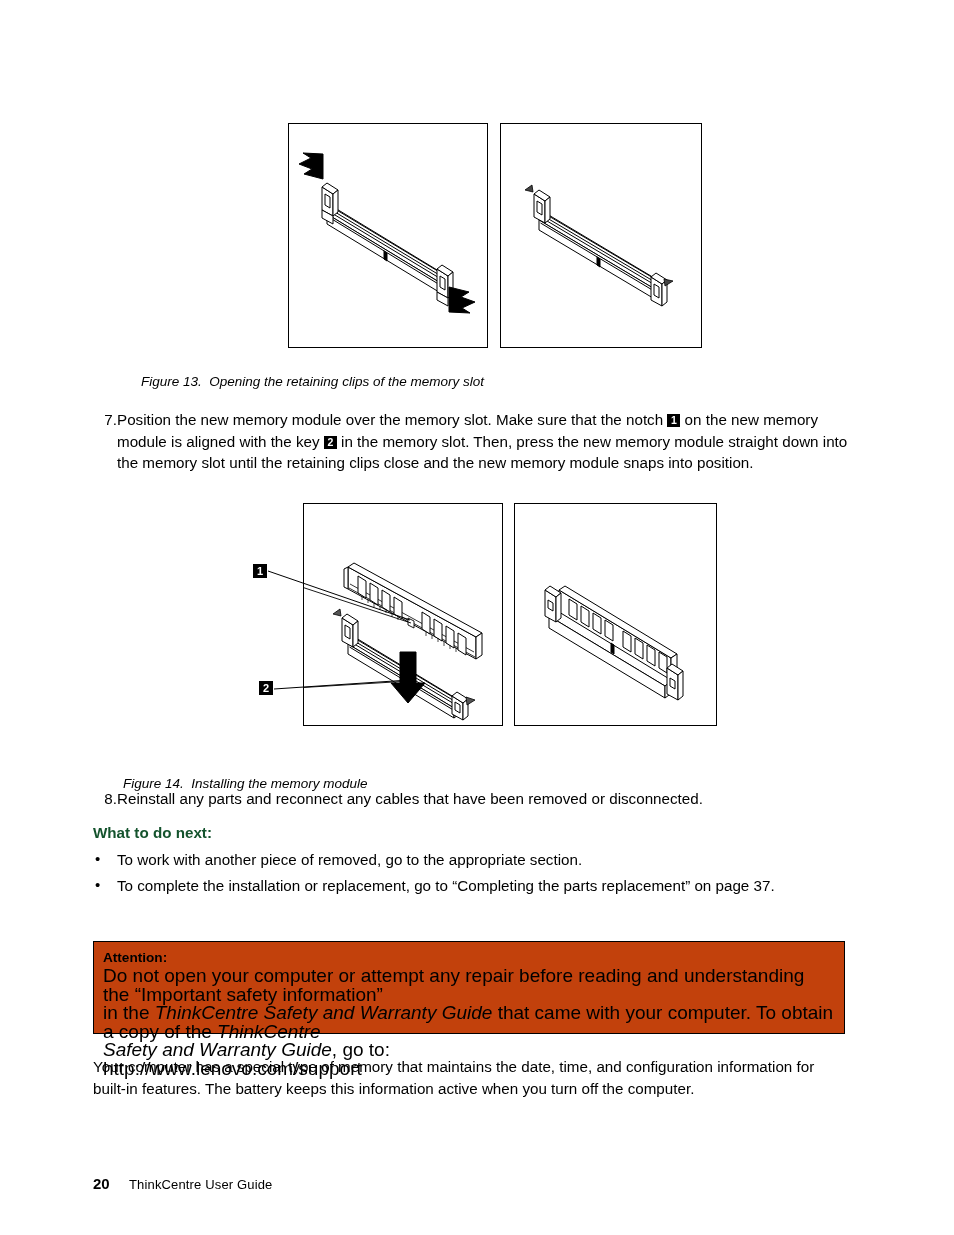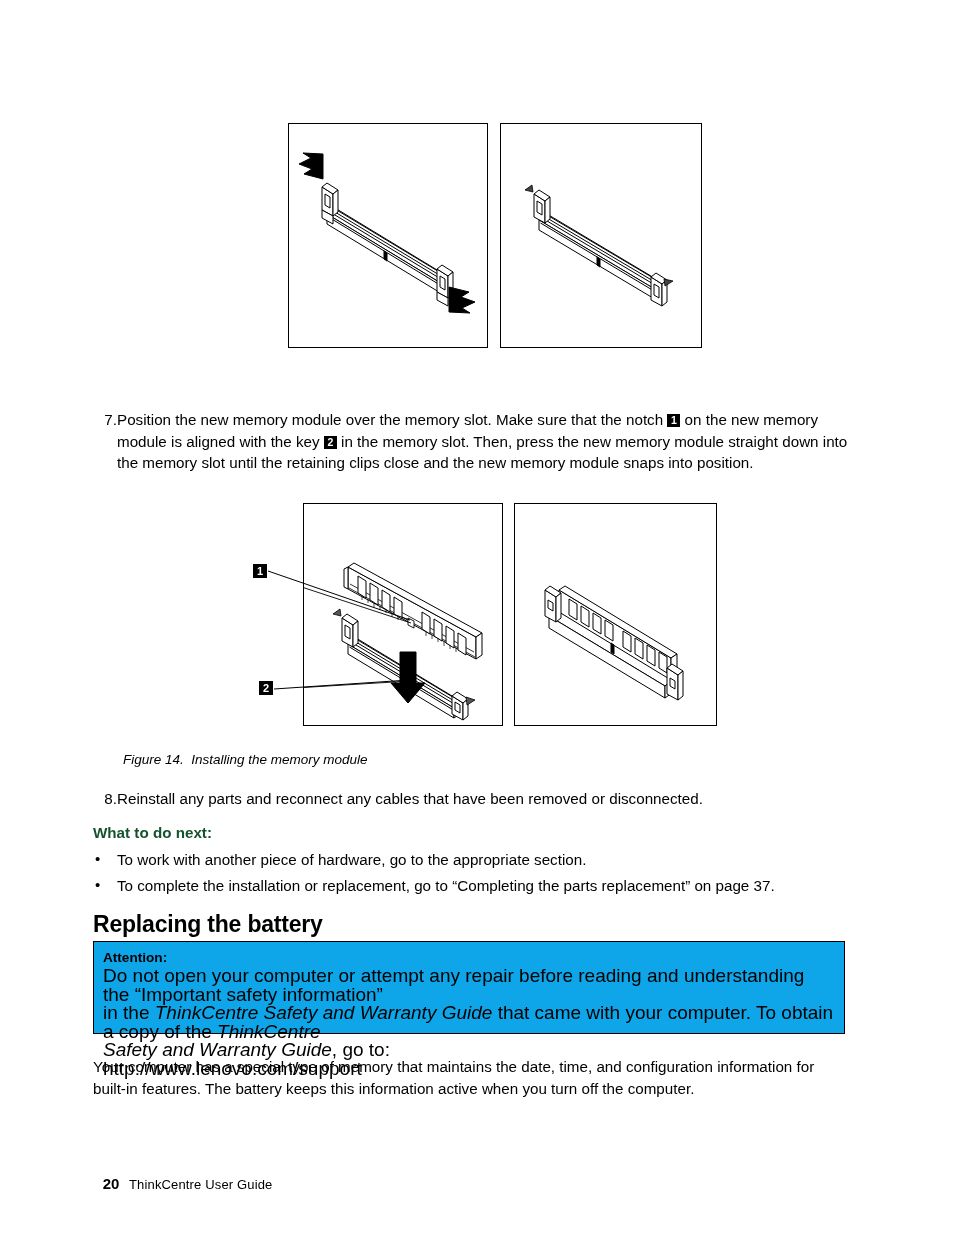--- a/index.html
+++ b/index.html
@@ -76,21 +76,21 @@
   
   .caption {
     position: absolute;
     font-family: "Liberation Sans", sans-serif;
     font-style: italic;
     font-size: 13.5px;
     color: #000;
     white-space: pre;
   }
   #cap13 { left: 141px; top: 374px; }
-  #cap14 { left: 123px; top: 752px; font-style: italic; }
+  #cap14 { left: 123px; top: 776px; font-style: italic; }
 
   
   .step {
     position: absolute;
     font-size: 15.2px;
     line-height: 21.5px;
     color: #000;
   }
   .step .num {
     position: absolute;
@@ -158,21 +158,21 @@
 
   
   #attention {
     position: absolute;
     left: 93px;
     top: 941px;
     width: 752px;
     height: 93px;
     border: 1.6px solid #000;
     box-sizing: border-box;
-    background: #0ea5e9;
+    background: #c2410c;
     padding: 7px 9px 6px 9px;
   }
   #attention .att-title {
     font-size: 13.6px;
     font-weight: bold;
     line-height: 18px;
     margin-bottom: 0px;
   }
   #attention .att-body {
     font-size: 19px;
@@ -195,21 +195,20 @@
     top: 1167px;
     font-size: 14px;
     color: #000;
     display: flex;
     align-items: baseline;
   }
   #footer .pg {
     font-weight: bold;
     font-size: 15px;
     width: 36px;
-    text-align: center;
   }
   #footer .ftitle {
     font-size: 13px;
     letter-spacing: 0.15px;
     margin-top: 10px;
   }
 </style>
 </head>
 <body>
 
@@ -277,20 +276,21 @@
           <path d="M161 160 L166 156 L166 178 L161 182 Z" fill="#fff"></path>
           <path d="M153 160 L158 163 L158 174 L153 171 Z" fill="#fff"></path>
         </g>
 
         <path d="M32 68 L24 66 L31 61 Z" fill="#444" stroke="#000" stroke-width="0.8"></path>
         <path d="M163 155 L172 157 L164 162 Z" fill="#444" stroke="#000" stroke-width="0.8"></path>
       </svg>
     </div>
   </div>
 
+  <div class="caption" id="cap13">Figure 13.  Opening the retaining clips of the memory slot</div>
 
   <div class="step" id="step7">
     <span class="num">7.</span>
     <span class="body"><span>Position the new memory module over the memory slot.  Make sure that the notch </span><span class="inline-badge">1</span><span> on the new memory module is aligned with the key </span><span class="inline-badge">2</span><span> in the memory slot.  Then, press the new memory module straight down into the memory slot until the retaining clips close and the new memory module snaps into position.</span></span>
   </div>
 
   <div class="fig-row" id="fig14">
     <div class="fig-frame f1">
       <svg width="197" height="220" viewBox="0 0 197 220">
         <g stroke="#000" stroke-width="1" fill="none" stroke-linejoin="round">
@@ -416,28 +416,27 @@
 
   <div class="step" id="step8">
     <span class="num">8.</span>
     <span class="body">Reinstall any parts and reconnect any cables that have been removed or disconnected.</span>
   </div>
 
   <div class="h-sub" id="whatnext">What to do next:</div>
 
   <div class="bullet" id="bul1">
     <span class="dot">•</span>
-    <span class="body">To work with another piece of hardware, go to the appropriate section.</span>
+    <span class="body">To work with another piece of removed, go to the appropriate section.</span>
   </div>
   <div class="bullet" id="bul2">
     <span class="dot">•</span>
     <span class="body">To complete the installation or replacement, go to “Completing the parts replacement” on page 37.</span>
   </div>
 
-  <div class="h-section" id="secheading">Replacing the battery</div>
 
   <div id="attention">
     <div class="att-title">Attention:</div>
     <div class="att-body"><span>Do not open your computer or attempt any repair before reading and understanding the “Important safety information”</span><br><span>in the </span><i>ThinkCentre Safety and Warranty Guide</i><span> that came with your computer.  To obtain a copy of the </span><i>ThinkCentre</i><br><i>Safety and Warranty Guide</i><span>, go to:</span><br><span>http://www.lenovo.com/support</span></div>
   </div>
 
   <div class="para" id="para1">Your computer has a special type of memory that maintains the date, time, and configuration information for built-in features.  The battery keeps this information active when you turn off the computer.</div>
 
   <div id="footer">
     <span class="pg">20</span>

